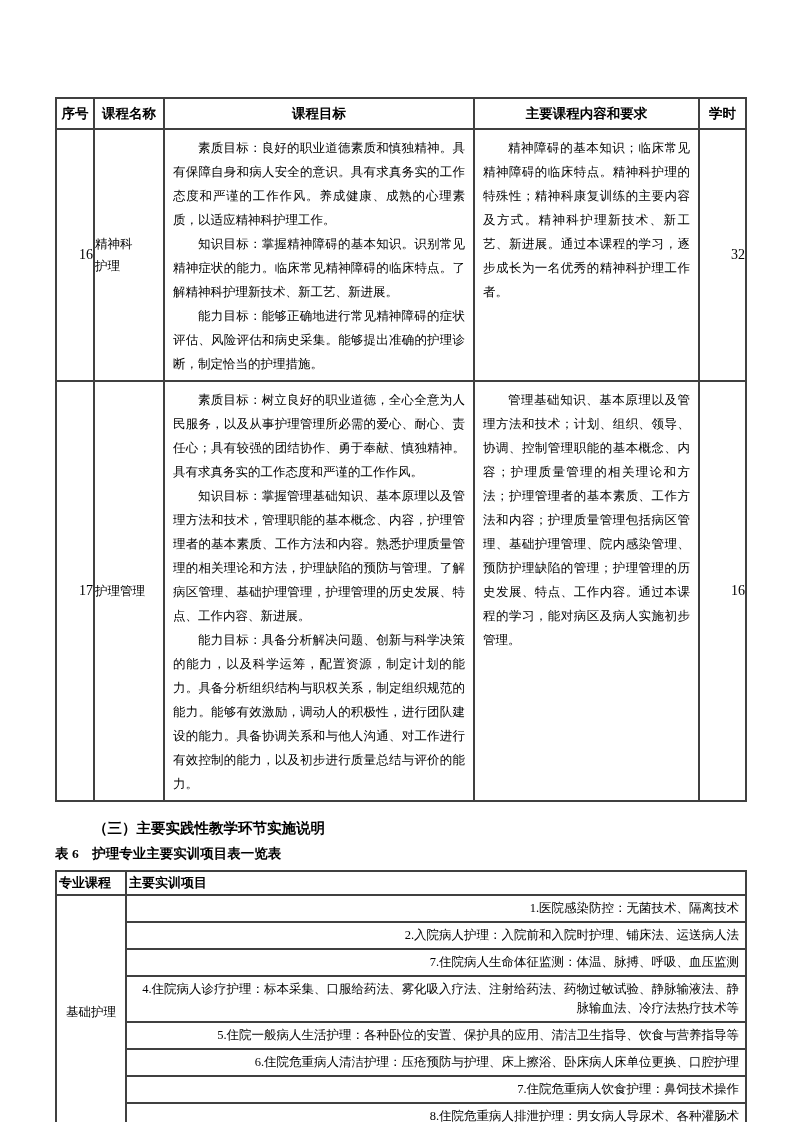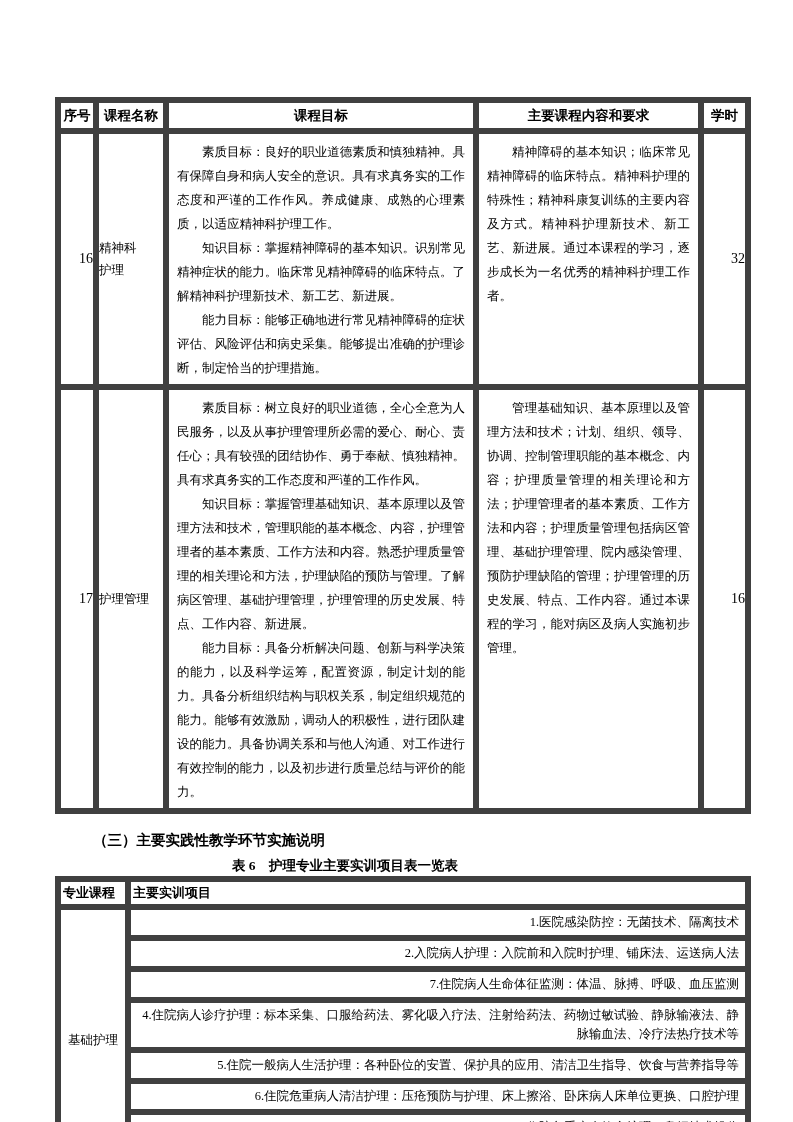--- a/index.html
+++ b/index.html
@@ -7,21 +7,21 @@
   body {
     width: 793px;
     height: 1122px;
     font-family: "Liberation Serif", "DejaVu Serif", serif;
     color: #000;
     overflow: hidden;
   }
   .page { padding: 97px 48px 0 55px; }
 
   table { border-collapse: collapse; width: 690px; table-layout: fixed; }
-  td, th { border: 6px solid #404040; }
+  td, th { border: 2px solid #404040; }
 
   
   .course-table th {
     font-size: 13.5px; font-weight: bold; text-align: center;
     height: 31px; vertical-align: middle; padding: 2px;
   }
   .row-16 { height: 241px; }
   .row-17 { height: 361px; }
   .c-no, .c-hours {
     text-align: right; vertical-align: middle; font-size: 14px;
@@ -40,23 +40,23 @@
   
   .section-heading {
     margin-top: 14px; padding-left: 38px;
     font-size: 14.5px; font-weight: bold; line-height: 25px; font-family: Liberation Serif, serif;
   }
   .section-subheading {
     padding-left: 27px;
     font-size: 14.5px; font-weight: bold; line-height: 25px;
   }
   .table-caption {
-    margin-top: 3px; 
+    margin-top: 3px; margin-bottom: 6px;
     width: 690px; padding-right: 110px;
-    text-align: center; font-size: 13.5px; font-weight: bold;
+    font-size: 13.5px; font-weight: bold;
     line-height: 20px;
   }
 
   
   .training-table th {
     font-size: 13px; font-weight: bold; text-align: left;
     height: 24px; vertical-align: middle; padding: 2px;
   }
   .t-category {
     text-align: center; vertical-align: middle; font-size: 12.5px;

